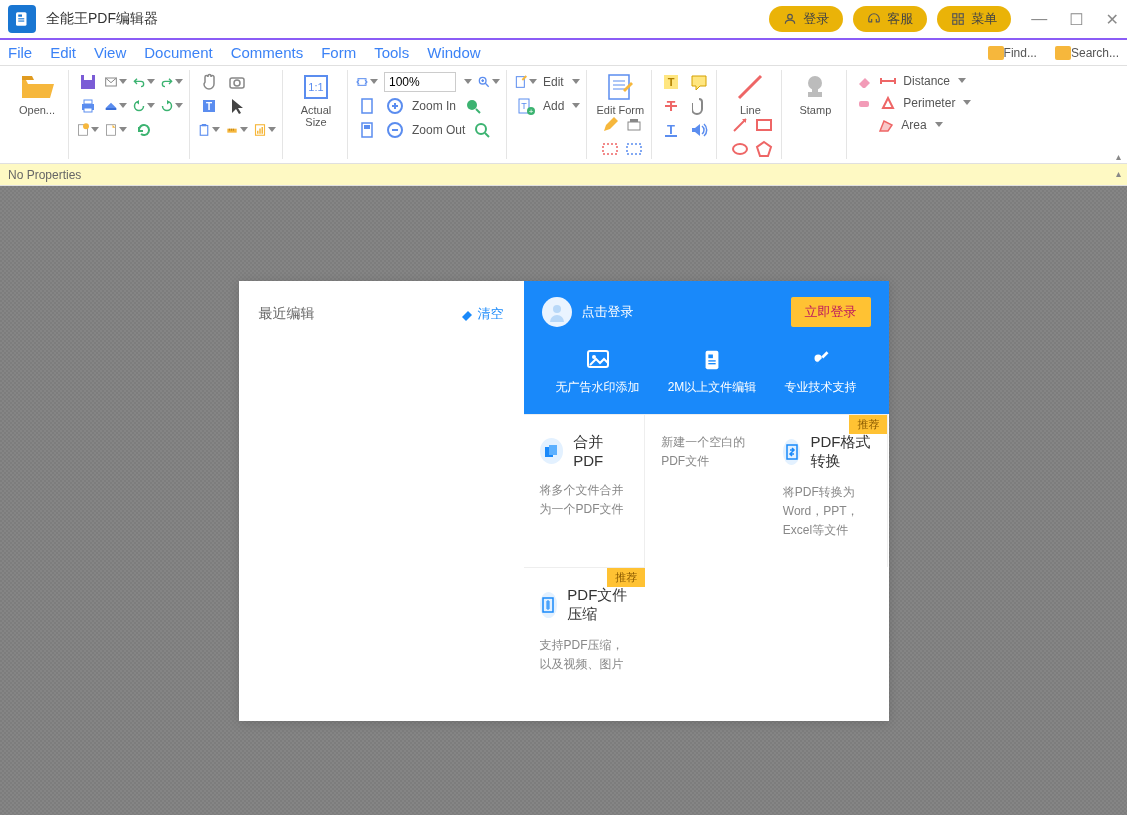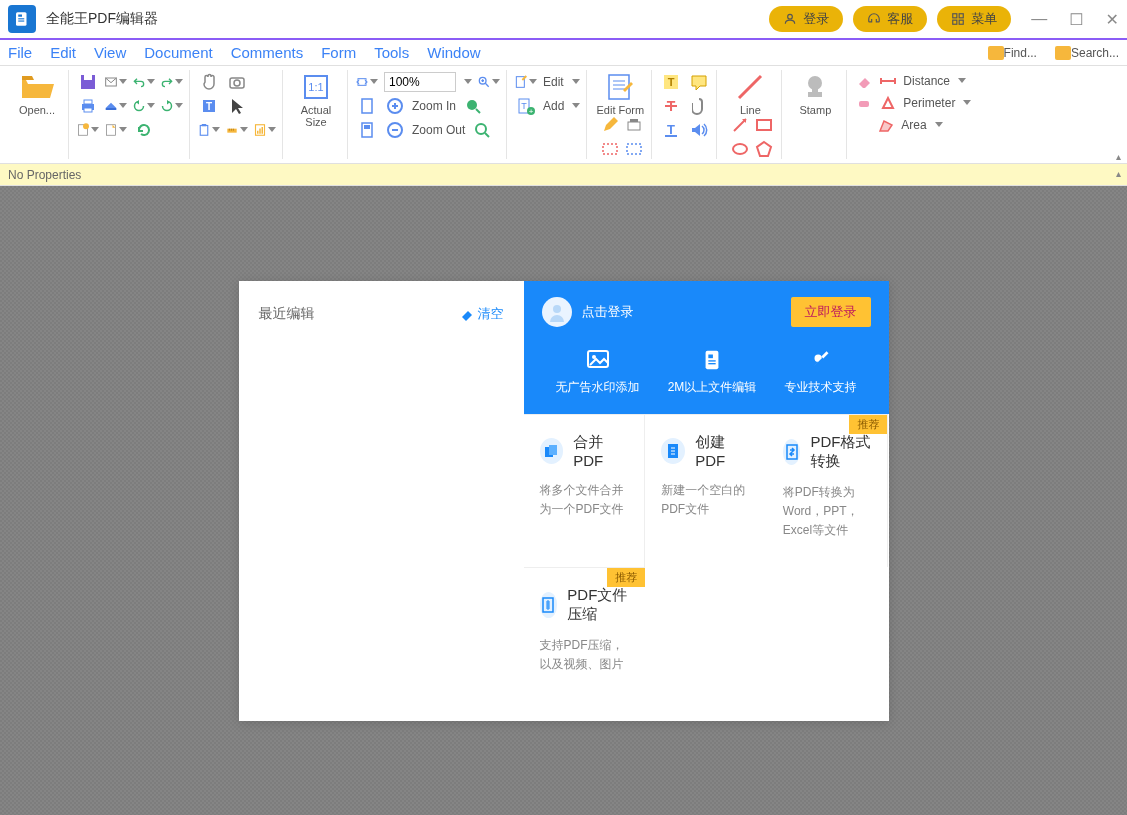--- a/index.html
+++ b/index.html
@@ -676,31 +676,20 @@
                 <svg width="16" height="16" viewBox="0 0 16 16">
                   <rect x="2" y="4" width="8" height="10" fill="#1989fa"></rect>
                   <rect x="6" y="2" width="8" height="10" fill="#5bb0ff"></rect>
                 </svg>
               </div>
             <span class="ctitle">合并PDF</span>
           </div>
           <div class="cdesc">将多个文件合并为一个PDF文件</div>
         </div>
         <div class="card">
-          <div class="chead">
-            <div class="cicon">
-                <svg width="16" height="18" viewBox="0 0 16 18">
-                  <rect x="3" y="2" width="10" height="14" fill="#1989fa"></rect>
-                  <line x1="6" y1="6" x2="10" y2="6" stroke="#fff"></line>
-                  <line x1="6" y1="9" x2="10" y2="9" stroke="#fff"></line>
-                  <line x1="6" y1="12" x2="10" y2="12" stroke="#fff"></line>
-                </svg>
-              </div>
-            <span class="ctitle">创建PDF</span>
-          </div>
           <div class="cdesc">新建一个空白的PDF文件</div>
         </div>
         <div class="card">
           <div class="badge">推荐</div>
           <div class="chead">
             <div class="cicon">
                 <svg width="16" height="18" viewBox="0 0 16 18">
                   <rect x="3" y="2" width="10" height="14" fill="none" stroke="#1989fa" stroke-width="1.5"></rect>
                   <path d="M6 7 L10 7 M8 5 L10 7 L8 9 M10 11 L6 11 M8 9 L6 11 L8 13" stroke="#1989fa" stroke-width="1.5" fill="none"></path>
                 </svg>

